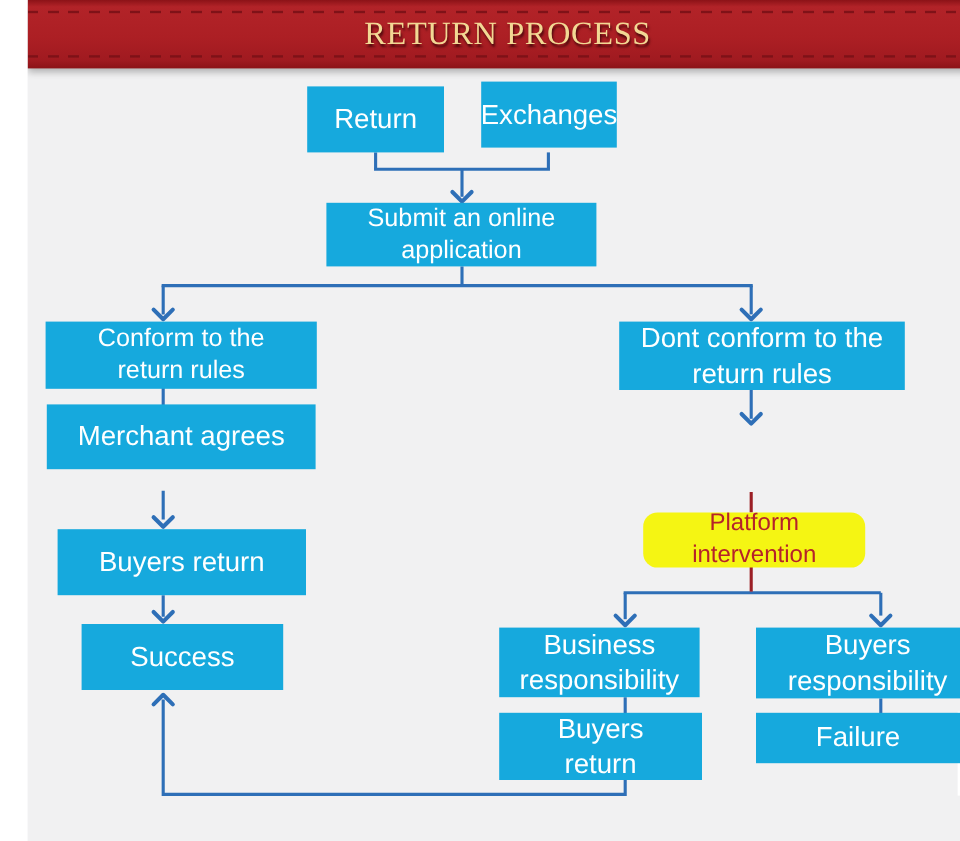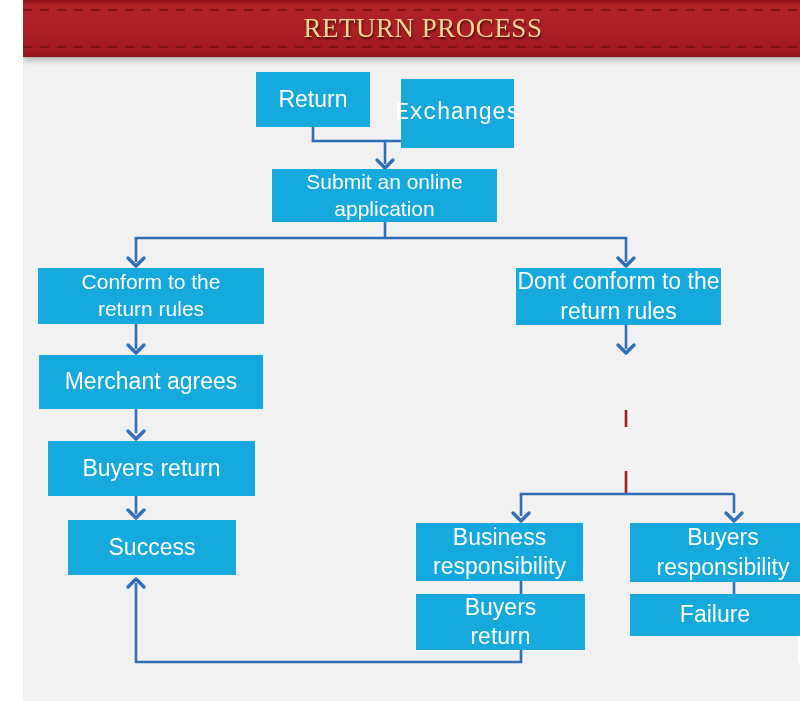--- a/index.html
+++ b/index.html
@@ -135,34 +135,36 @@
   <div class="white-patch" style="left:775px; top:593px; width:25px; height:70px;"></div>
 
   <div class="banner">
     <div class="stitch top"></div>
     <div class="stitch bottom"></div>
     <div class="banner-title">RETURN PROCESS</div>
   </div>
 
   <div class="node" style="left:233px; top:72px; width:114px; height:55px;">Return</div>
 
-  <div class="node" style="left:378px; top:79px; width:113px; height:69px;font-family:Liberation Mono, monospace;">Exchanges</div>
+  <div class="node" style="left:378px; top:68px; width:113px; height:55px;">Exchanges</div>
 
   <div class="node big" style="left:249px; top:169px; width:225px; height:53px;">Submit an online
 application</div>
 
   <div class="node big" style="left:15px; top:268px; width:226px; height:56px;">Conform to the
 return rules</div>
 
-  <div class="node" style="left:493px; top:268px; width:205px; height:57px;">Dont conform to the
+  <div class="node" style="left:493px; top:268px; width:238px; height:57px;">Dont conform to the
 return rules</div>
 
-  <div class="node" style="left:16px; top:355px; width:224px; height:54px;">Merchant agrees</div>
+  <div class="node" style="left:16px; top:337px; width:224px; height:54px;">Merchant agrees</div>
 
 
+  <div class="node highlight" style="left:513px; top:427px; width:185px; height:46px;">Platform
+intervention</div>
 
   <div class="node" style="left:25px; top:441px; width:207px; height:55px;">Buyers return</div>
 
   <div class="node" style="left:45px; top:520px; width:168px; height:55px;text-align:right;">Success</div>
 
   <div class="node" style="left:393px; top:523px; width:167px; height:58px;">Business
 responsibility</div>
 
   <div class="node" style="left:607px; top:523px; width:186px; height:59px;">Buyers
 responsibility</div>

